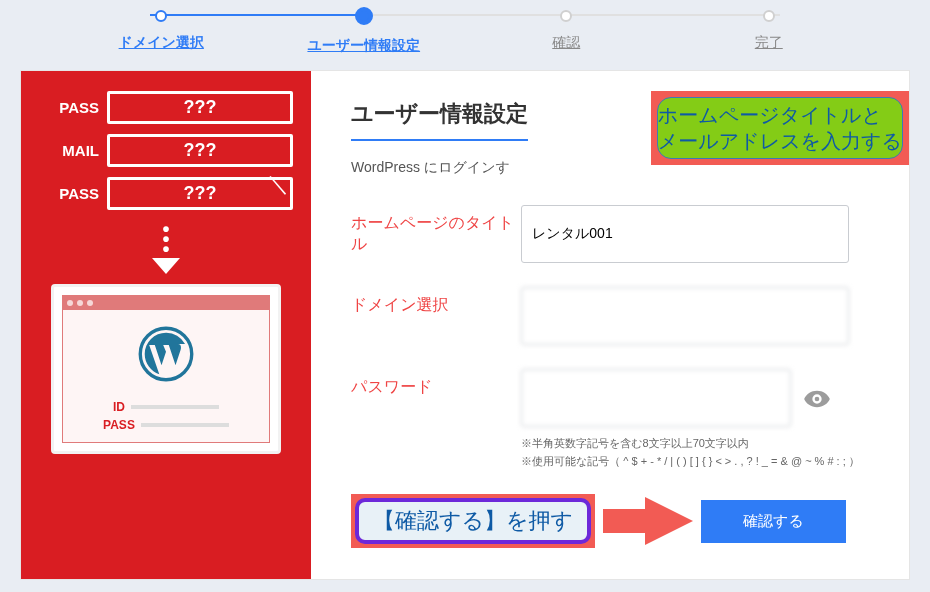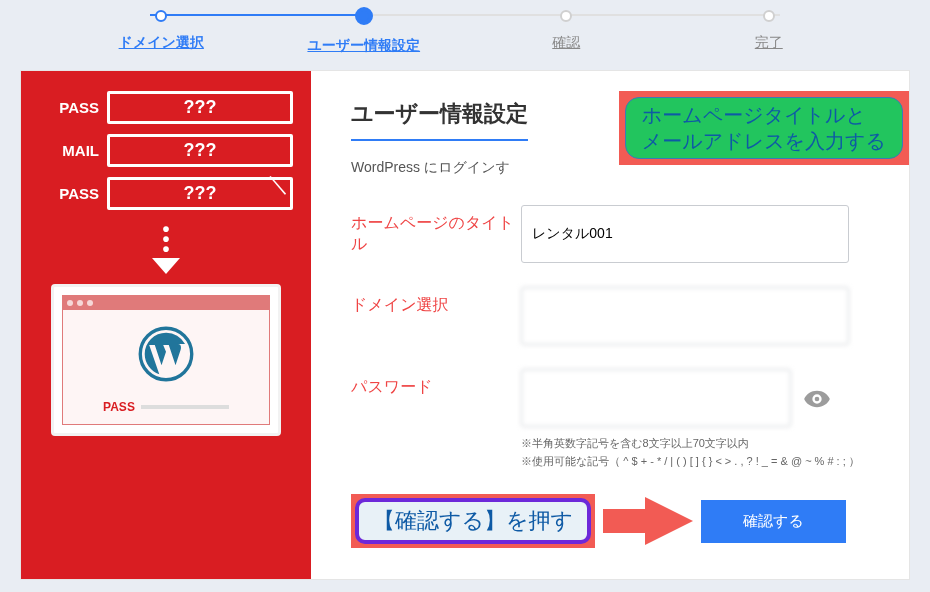--- a/index.html
+++ b/index.html
@@ -134,22 +134,22 @@
 .blurred { color: #c8c8c8; filter: blur(2px); letter-spacing:1px;}
 .eye-icon { display:inline-block; width:28px; height:28px; vertical-align:middle; margin-left:8px;}
 .hint-list { margin-top:8px; font-size:11px; color:#666; line-height:1.6; }
 .strength .mid { color:#e8a23c; }
 
 .annotation-top {
   position:absolute; top:20px; right:0px;
   background:#f25b54; padding:6px;
 }
 .annotation-top-inner {
-  background:#22c55e; border:1px solid #3a7ab8; border-radius:14px;
-  padding: 4px 16px; color:#0e5aa5; font-size:20px; font-weight:500; text-align:left;
+  background:#84cc16; border:1px solid #3a7ab8; border-radius:14px;
+  padding: 4px 0; color:#0e5aa5; font-size:20px; font-weight:500; text-align:left;
   line-height:1.3;
 }
 .bottom-bar {
   display:flex; align-items:center; gap:8px;
 }
 .annotation-bottom {
   background:#f25b54; padding:4px;
 }
 .annotation-bottom-inner {
   background:#e8f1f7; border:4px solid #6d28d9; border-radius:10px;
@@ -222,20 +222,24 @@
             <i></i>
             <i></i>
             <i></i>
           </div>
         <div class="browser-body">
           <svg class="wp-logo" viewBox="0 0 100 100">
             <circle cx="50" cy="50" r="46" fill="none" stroke="#21759b" stroke-width="6"></circle>
             <path fill="#21759b" d="M50 12a38 38 0 0 0-38 38c0 17 11 31 26 36L20 34h10l12 36 8-24-5-12h10l12 36 9-27c2-6 0-11-4-11h12a38 38 0 0 0-34-20z"></path>
           </svg>
           <div class="line-row">
+            <span class="red-text">ID</span>
+            <span class="grey-line"></span>
+          </div>
+          <div class="line-row">
             <span class="red-text">PASS</span>
             <span class="grey-line"></span>
           </div>
         </div>
       </div>
     </div>
   </div>
 
   <div class="right-panel">
     <div class="section-title">ユーザー情報設定</div>

